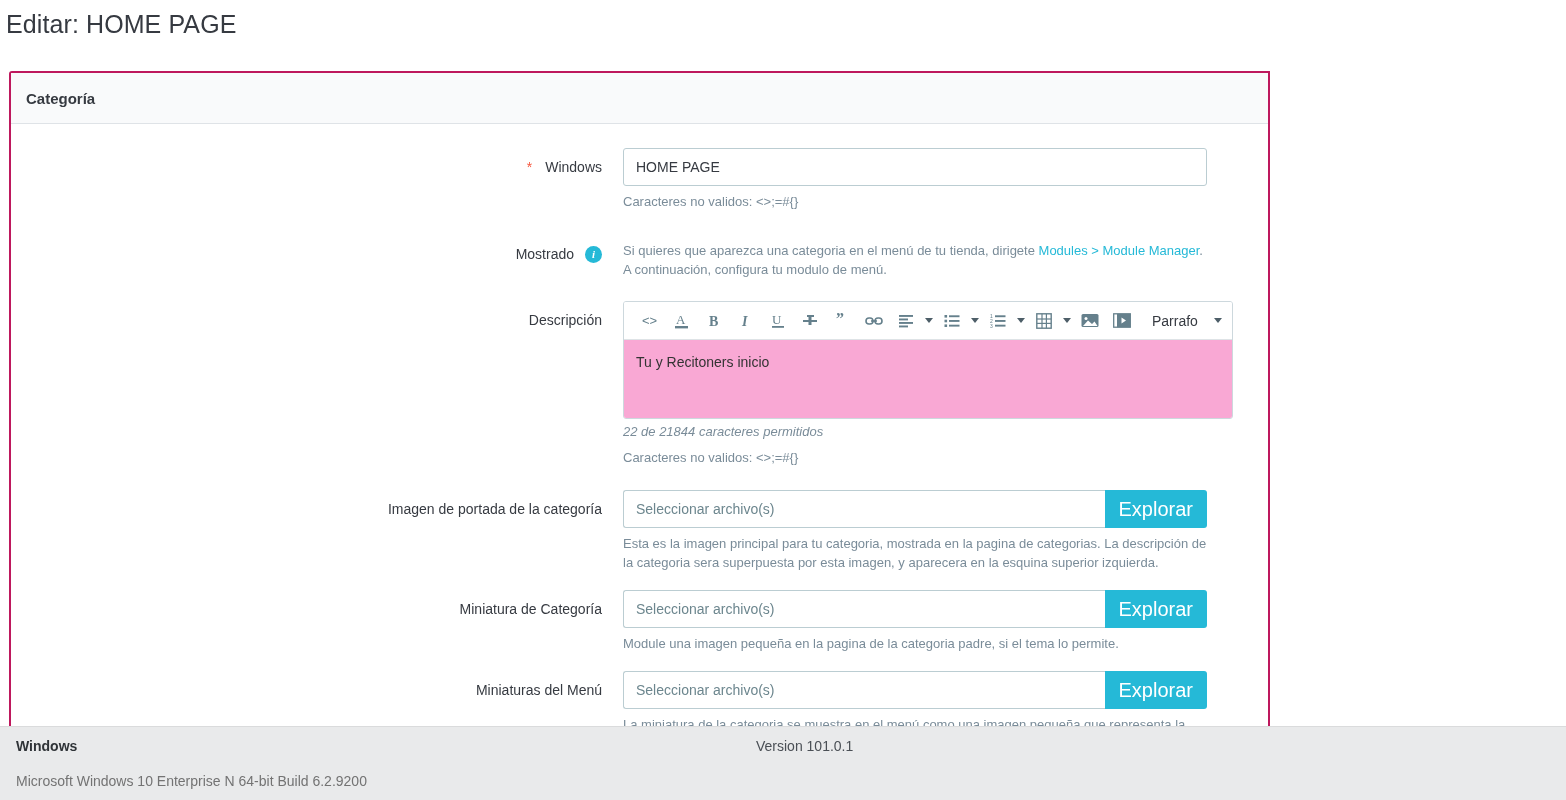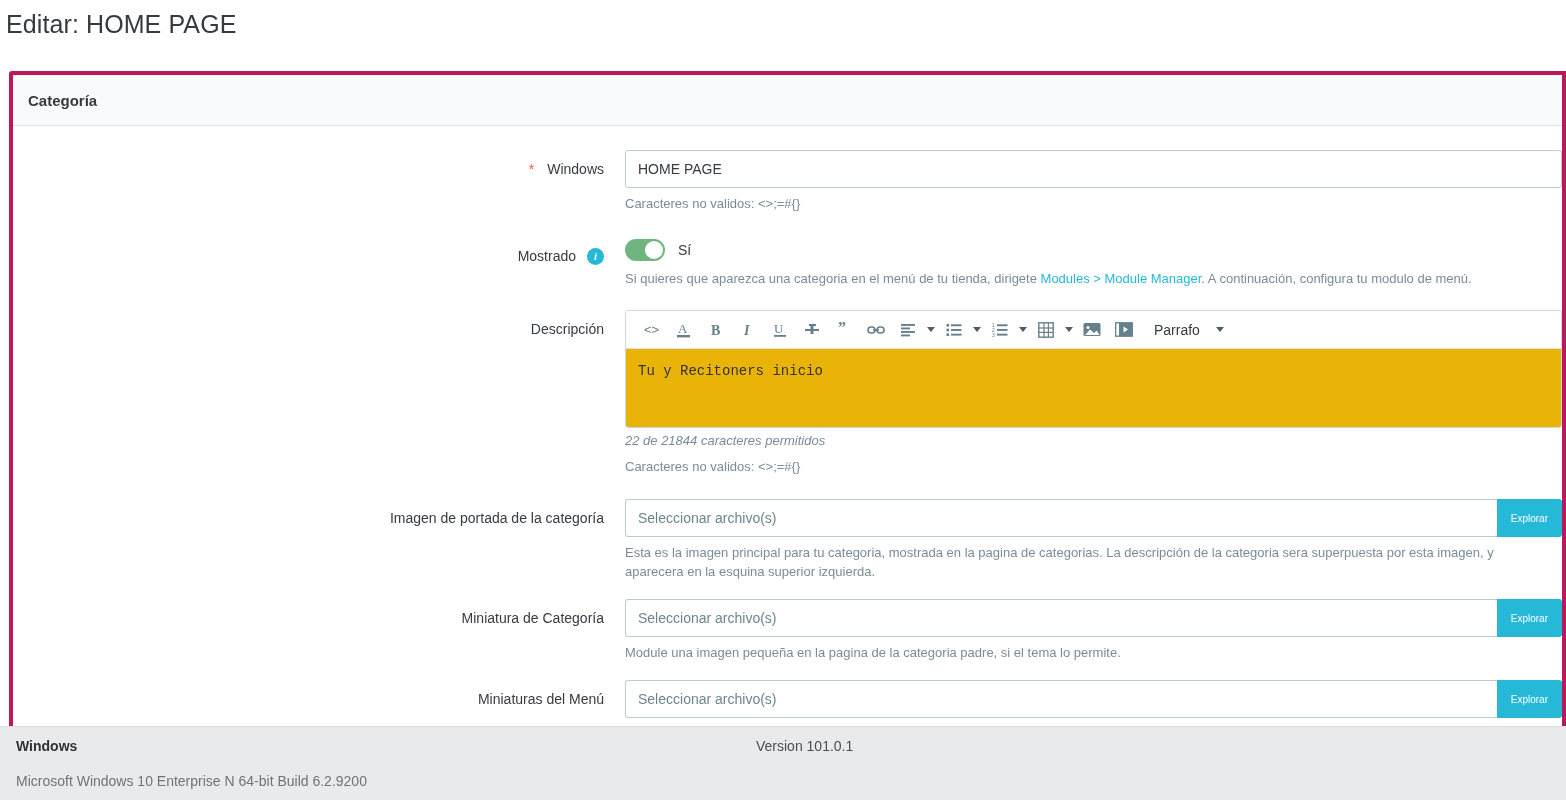--- a/index.html
+++ b/index.html
@@ -18,23 +18,23 @@
     padding-left: 6px;
     font-size: 25px; font-weight: 400; color: #363a41;
     letter-spacing: 0.1px;
     line-height: 36px;
     text-align: center;
   }
 
   
   .panel {
     position: absolute; left: 9px; top: 71px;
-    width: 1557px;
+    width: 1261px;
     background: #ffffff;
-    border: 4px solid #be185d;
+    border: 2px solid #be185d;
     border-radius: 3px 0 0 0;
   }
   .panel-head {
     background: #f9fafb;
     border-bottom: 1px solid #dfe3e7;
     height: 51px;
     display: flex; align-items: center;
     padding-left: 15px;
     font-size: 15px; font-weight: 700; color: #363a41;
   }
@@ -48,21 +48,21 @@
     text-align: right;
     padding-right: 21px;
     font-size: 14px; color: #363a41;
     line-height: 20px;
     padding-top: 9px;
     display: flex; justify-content: flex-end; align-items: center;
     white-space: nowrap;
   }
   .label-col.top { align-items: flex-start; }
   .req-star { color: #f6573f; margin-right: 13px; font-size: 14px; line-height: 18px; }
-  .field-col { flex: 1 1 auto; }
+  .field-col { flex: 1 1 auto; padding-right: 61px; }
 
   
   .text-input {
     display: block; width: 100%; height: 38px;
     border: 1px solid #bbcdd2; border-radius: 3px;
     background: #fff;
     font-family: "Liberation Sans", sans-serif;
     font-size: 14px; color: #363a41;
     padding: 0 12px; outline: none;
   }
@@ -127,43 +127,43 @@
   .tb-text {
     margin-left: 14px; font-size: 14px; color: #363a41;
     display: flex; align-items: center; gap: 16px; cursor: pointer;
   }
   .tb-text .cr {
     width: 0; height: 0;
     border-left: 4px solid transparent; border-right: 4px solid transparent;
     border-top: 5px solid #4d5e68;
   }
   .editor-body {
-    background: #eab308;
+    background: #f9a8d4;
     height: 78px;
     padding: 14px 12px;
     font-size: 14px; color: #333;
-    font-family: Liberation Mono, monospace;
+    font-family: Liberation Sans, sans-serif;
   }
   .char-count {
     text-align: left; font-size: 13px; color: #7a8c99;
     font-style: italic; margin-top: 5px;
   }
 
   
   .file-group { display: flex; width: 100%; }
   .file-group .text-input {
     border-top-right-radius: 0; border-bottom-right-radius: 0;
     border-right: none;
   }
   .browse-btn {
     flex: 0 0 auto; height: 38px;
     background: #25b9d7; color: #fff;
     border: none; border-radius: 0 3px 3px 0;
     font-family: "Liberation Sans", sans-serif;
-    font-size: 10px; padding: 0 14px; cursor: pointer;
+    font-size: 20px; padding: 0 14px; cursor: pointer;
     white-space: nowrap;
   }
 
   
   .footer {
     position: absolute; left: 0; bottom: 0;
     width: 1566px; height: 74px;
     background: #e9eaeb;
     border-top: 1px solid #dadbdc;
   }
@@ -203,26 +203,20 @@
           <div class="hint">Caracteres no validos: &lt;&gt;;=#{}</div>
         </div>
       </div>
 
       <div class="row" style="margin-top:24px;">
         <div class="label-col">
           <span>Mostrado</span>
           <span class="info-icon">i</span>
         </div>
         <div class="field-col">
-          <div class="switch-wrap">
-            <div class="switch">
-              <div class="knob"></div>
-            </div>
-            <span class="switch-label">Sí</span>
-          </div>
           <div class="hint" style="max-width:none;">
             <span>Si quieres que aparezca una categoria en el menú de tu tienda, dirigete </span><a href="#">Modules &gt; Module Manager</a><span>. A continuación, configura tu modulo de menú.</span>
           </div>
         </div>
       </div>
 
       <div class="row" style="margin-top:22px;">
         <div class="label-col top" style="padding-top:9px;">
           <span>Descripción</span>
         </div>

